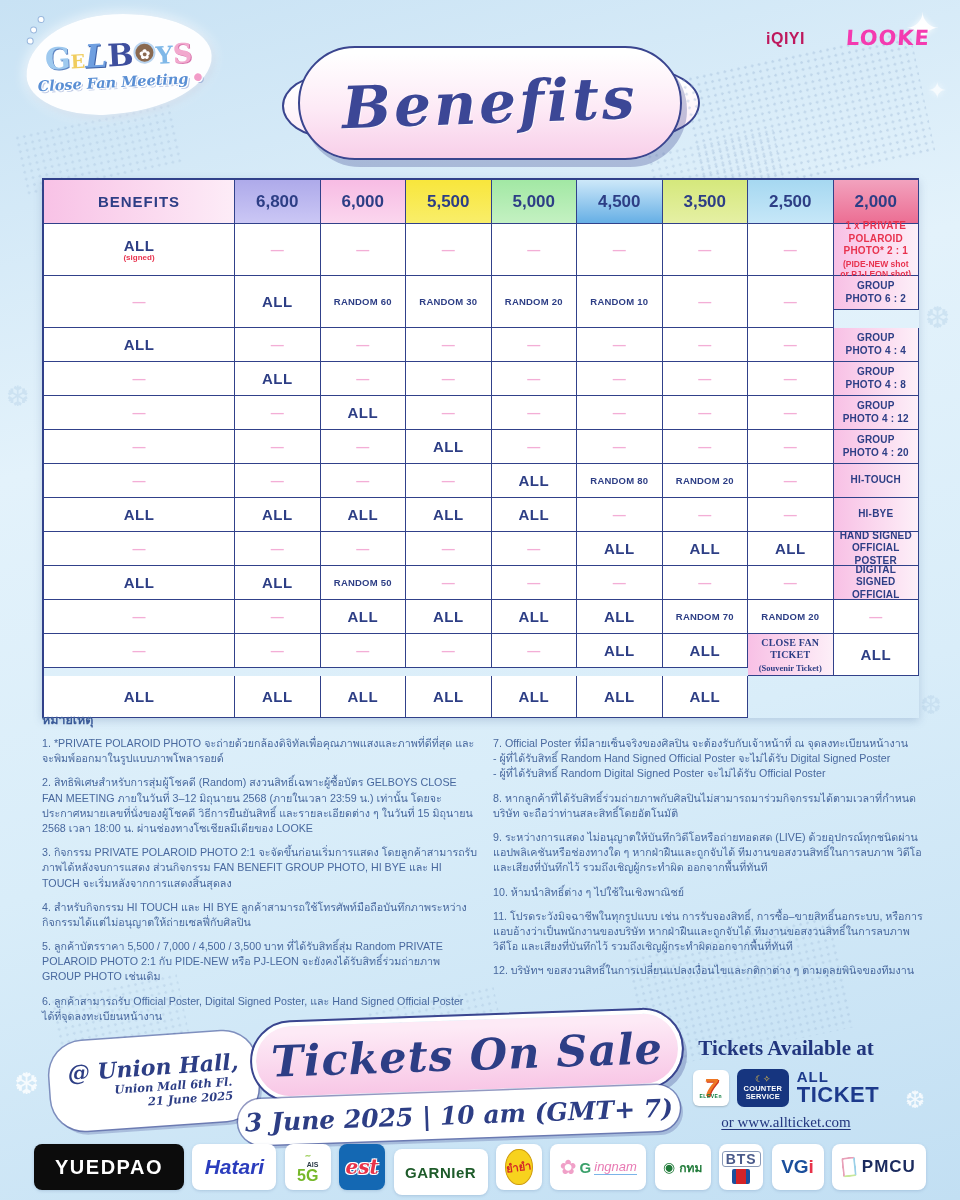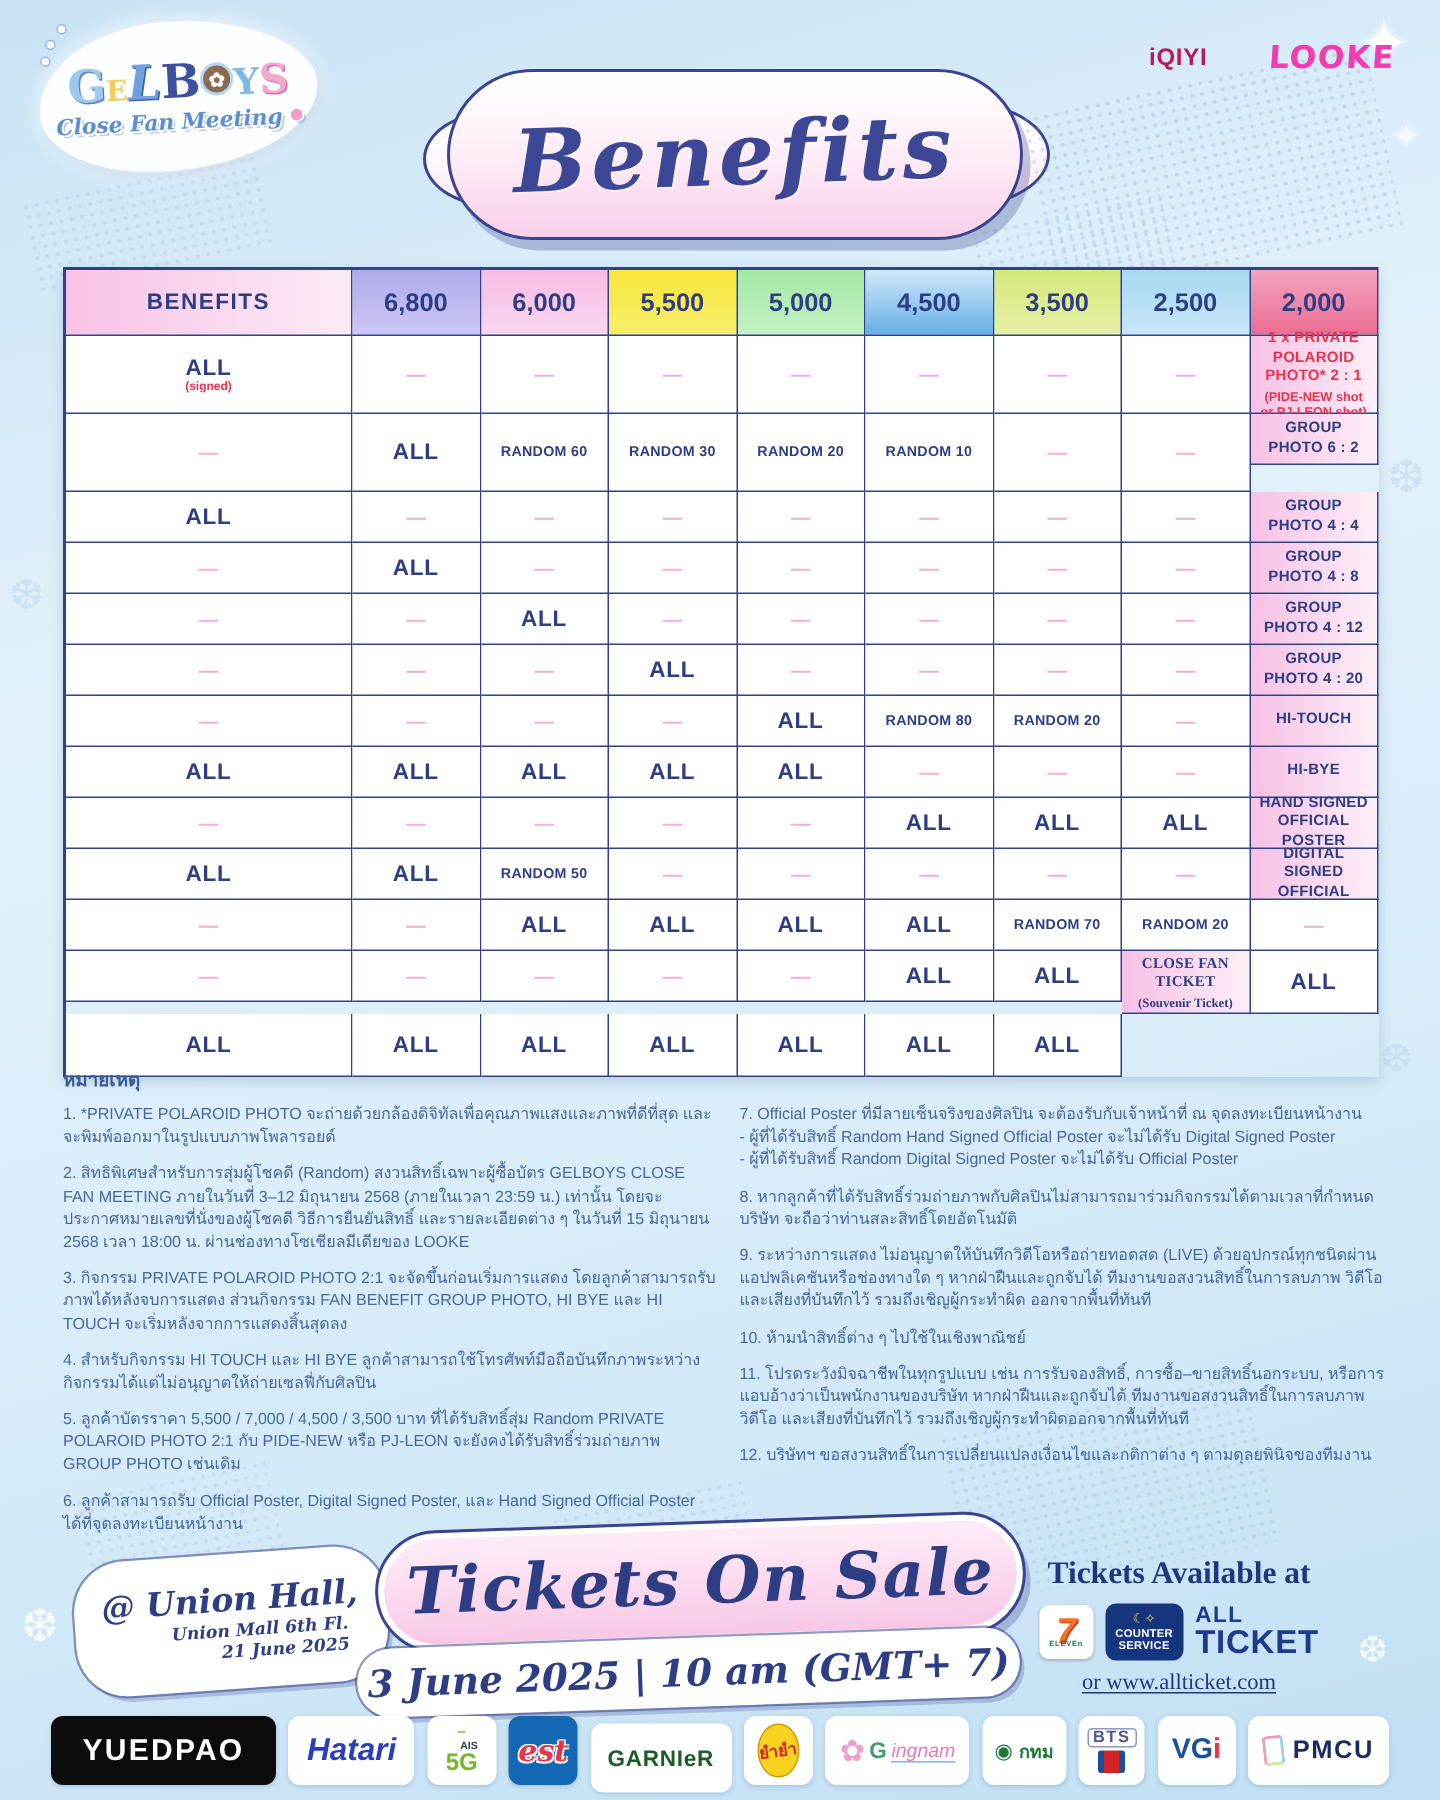--- a/index.html
+++ b/index.html
@@ -151,21 +151,21 @@
     border:1.5px solid #cf9b0a; display:flex; align-items:center; justify-content:center; }
   .sp-yumyum .circ span { color:#d42327; font-size:11px; font-weight:900; transform:rotate(-8deg); }
   .sp-gingnam { width:96px; gap:3px; }
   .sp-gingnam .flower { color:#f0a0c8; font-size:20px; }
   .sp-gingnam .g { color:#3aa06a; font-size:15px; font-weight:bold; }
   .sp-gingnam .rest { color:#e87bb4; font-size:13px; font-style:italic; border-bottom:1px solid #7bb4e8; }
   .sp-bkk { width:56px; gap:4px; }
   .sp-bkk .circ { color:#1f7a38; font-size:14px; }
   .sp-bkk span.lbl { color:#1f7a38; font-size:12px; font-weight:bold; }
   .sp-bts { width:44px; flex-direction:column; line-height:1; }
-  .sp-bts .lbl { font-size:11px; font-weight:bold; color:#4a5a8a; letter-spacing:1px;
+  .sp-bts .lbl { font-size:14px; font-weight:bold; color:#4a5a8a; letter-spacing:1px;
     border:1px solid #8a9ab8; border-radius:3px; padding:0 3px; margin-bottom:2px; }
   .sp-bts .icon { width:18px; height:15px;
     background:linear-gradient(90deg,#1b4f9c 0 22%, #d42327 22% 78%, #1b4f9c 78% 100%); border-radius:2px; }
   .sp-vgi { width:52px; }
   .sp-vgi span { color:#1b4f9c; font-size:19px; font-weight:900; }
   .sp-vgi i { color:#e8334a; font-style:normal; }
   .sp-pmcu { width:94px; gap:6px; }
   .sp-pmcu .icon { width:20px; height:20px; border:2.5px solid #e8a0b8;
     border-right-color:#9ad0e8; border-bottom-color:#c8e89a; transform:rotate(-6deg); border-radius:3px; }
   .sp-pmcu span { color:#1a2a5e; font-size:17px; font-weight:bold; letter-spacing:1px; }

